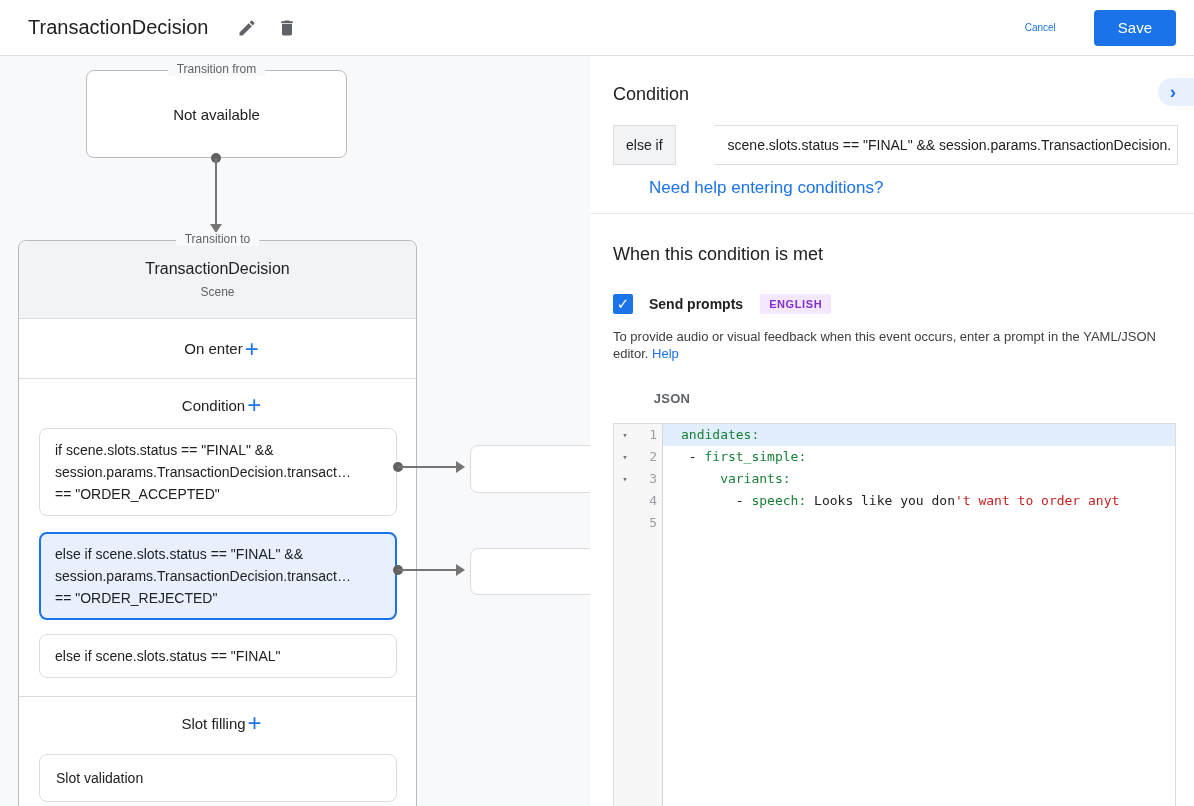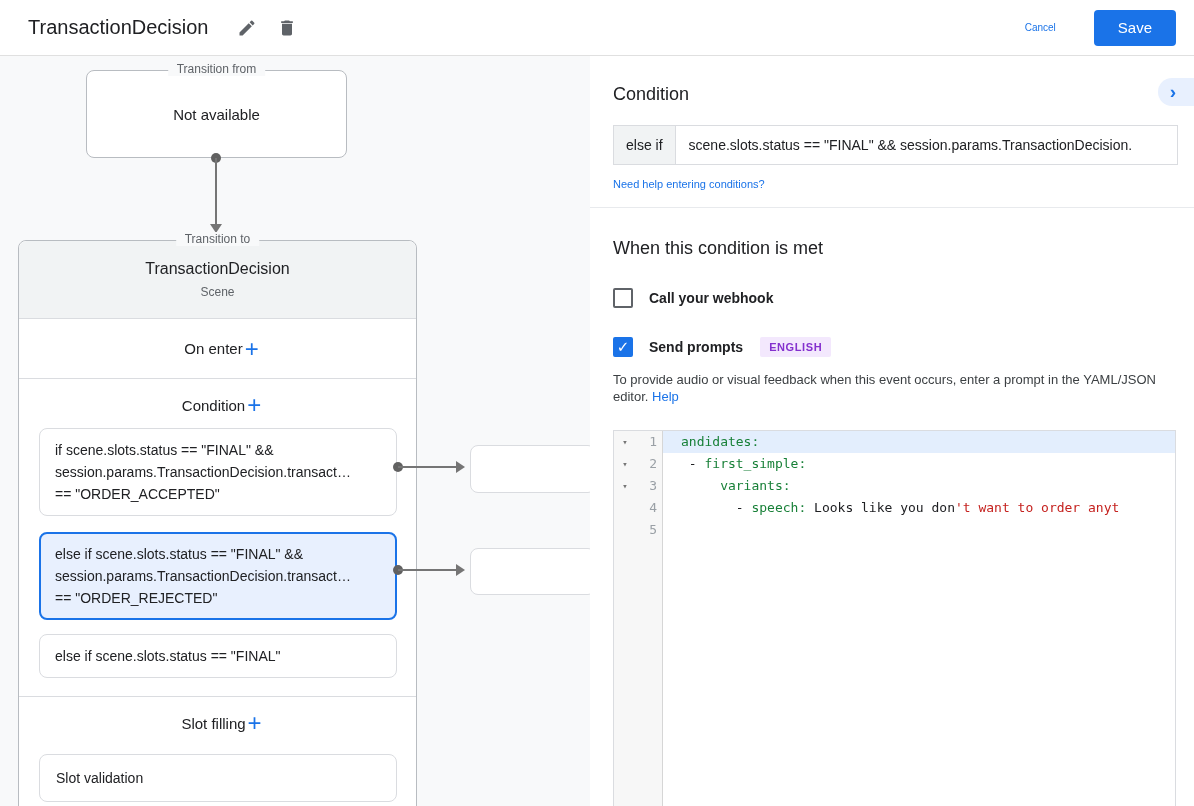--- a/index.html
+++ b/index.html
@@ -66,27 +66,27 @@
 
   
   .panel { position:absolute; left:590px; top:56px; width:604px; height:750px; background:#fff;
            padding:0 16px 0 23px; }
   .panel-heading-row { position:relative; padding-top:28px; }
   .panel-heading { font-size:18px; font-weight:400; color:#202124; }
   .chevron-btn { position:absolute; right:-16px; top:22px; width:36px; height:28px; border:none;
                  background:var(--selected-bg,#e8f0fe); border-radius:14px 0 0 14px; color:var(--accent,#1a73e8);
                  font-size:19px; font-weight:700; cursor:pointer; display:flex; align-items:center; justify-content:center;
                  padding-right:6px; font-family:inherit; }
-  .cond-input-row { display:flex; margin-top:20px; height:40px; }
+  .cond-input-row { display:flex; margin-top:20px; height:40px;gap:39px; }
   .cond-prefix { background:#f1f3f4; border:1px solid #dadce0; display:flex; align-items:center;
                  padding:0 12px; font-size:14px; color:#202124; white-space:nowrap; }
   .cond-input { flex:1; border:1px solid #dadce0; border-left:none; background:#fff; font-size:14px;
                 color:#202124; padding:0 0 0 13px; outline:none; font-family:inherit; min-width:0; }
-  .help-link { display:inline-block; margin-top:13px; font-size:11px; color:var(--accent,#1a73e8);
-               text-decoration:none; cursor:pointer; }
+  .help-link { display:inline-block; margin-top:13px; font-size:17px; color:var(--accent,#1a73e8);
+               text-decoration:none; cursor:pointer;margin-left:36px; }
   .panel-divider { height:1px; background:#e8eaed; margin:15px -16px 0 -23px; }
 
   .when-heading { margin-top:30px; font-size:18px; font-weight:400; color:#202124; }
   .check-row { display:flex; align-items:center; margin-top:29px; }
   .checkbox { width:20px; height:20px; border:2px solid #5f6368; border-radius:2px; background:#fff;
               cursor:pointer; flex:none; }
   .checkbox.checked { border-color:var(--accent,#1a73e8); background:var(--accent,#1a73e8); color:#fff;
                       display:flex; align-items:center; justify-content:center; font-size:15px; font-weight:700; }
   .check-label { margin-left:16px; font-size:14px; font-weight:700; color:#202124; cursor:pointer; }
   .lang-badge { margin-left:17px; background:var(--badge-bg,#f3e8fd); color:var(--badge-text,#8430ce);
@@ -217,39 +217,36 @@
     <div class="cond-input-row">
       <div class="cond-prefix">else if</div>
       <input class="cond-input" type="text" value="scene.slots.status == &quot;FINAL&quot; &amp;&amp; session.params.TransactionDecision." style="">
     </div>
     <a class="help-link">Need help entering conditions?</a>
 
     <div class="panel-divider"></div>
 
     <div class="when-heading">When this condition is met</div>
 
-    <div class="check-row">
-      <div class="checkbox"></div>
-      <span class="check-label">Call your webhook</span>
-    </div>
 
     <div class="check-row">
       <div class="checkbox checked">
         <span>✓</span>
       </div>
       <span class="check-label">Send prompts</span>
       <span class="lang-badge">ENGLISH</span>
     </div>
 
     <p class="feedback-text">
       <span>To provide audio or visual feedback when this event occurs, enter a prompt in the YAML/JSON editor.</span>
       <a>Help</a>
     </p>
 
     <div class="tabs">
+      <div class="tab">JSON</div>
     </div>
 
     <div class="editor">
       <div class="code-line hl">
         <span class="fold-cell">▾</span>
         <span class="num-cell">1</span>
         <span class="code-cell"><span class="tok-key">andidates:</span></span>
       </div>
       <div class="code-line">
         <span class="fold-cell">▾</span>

